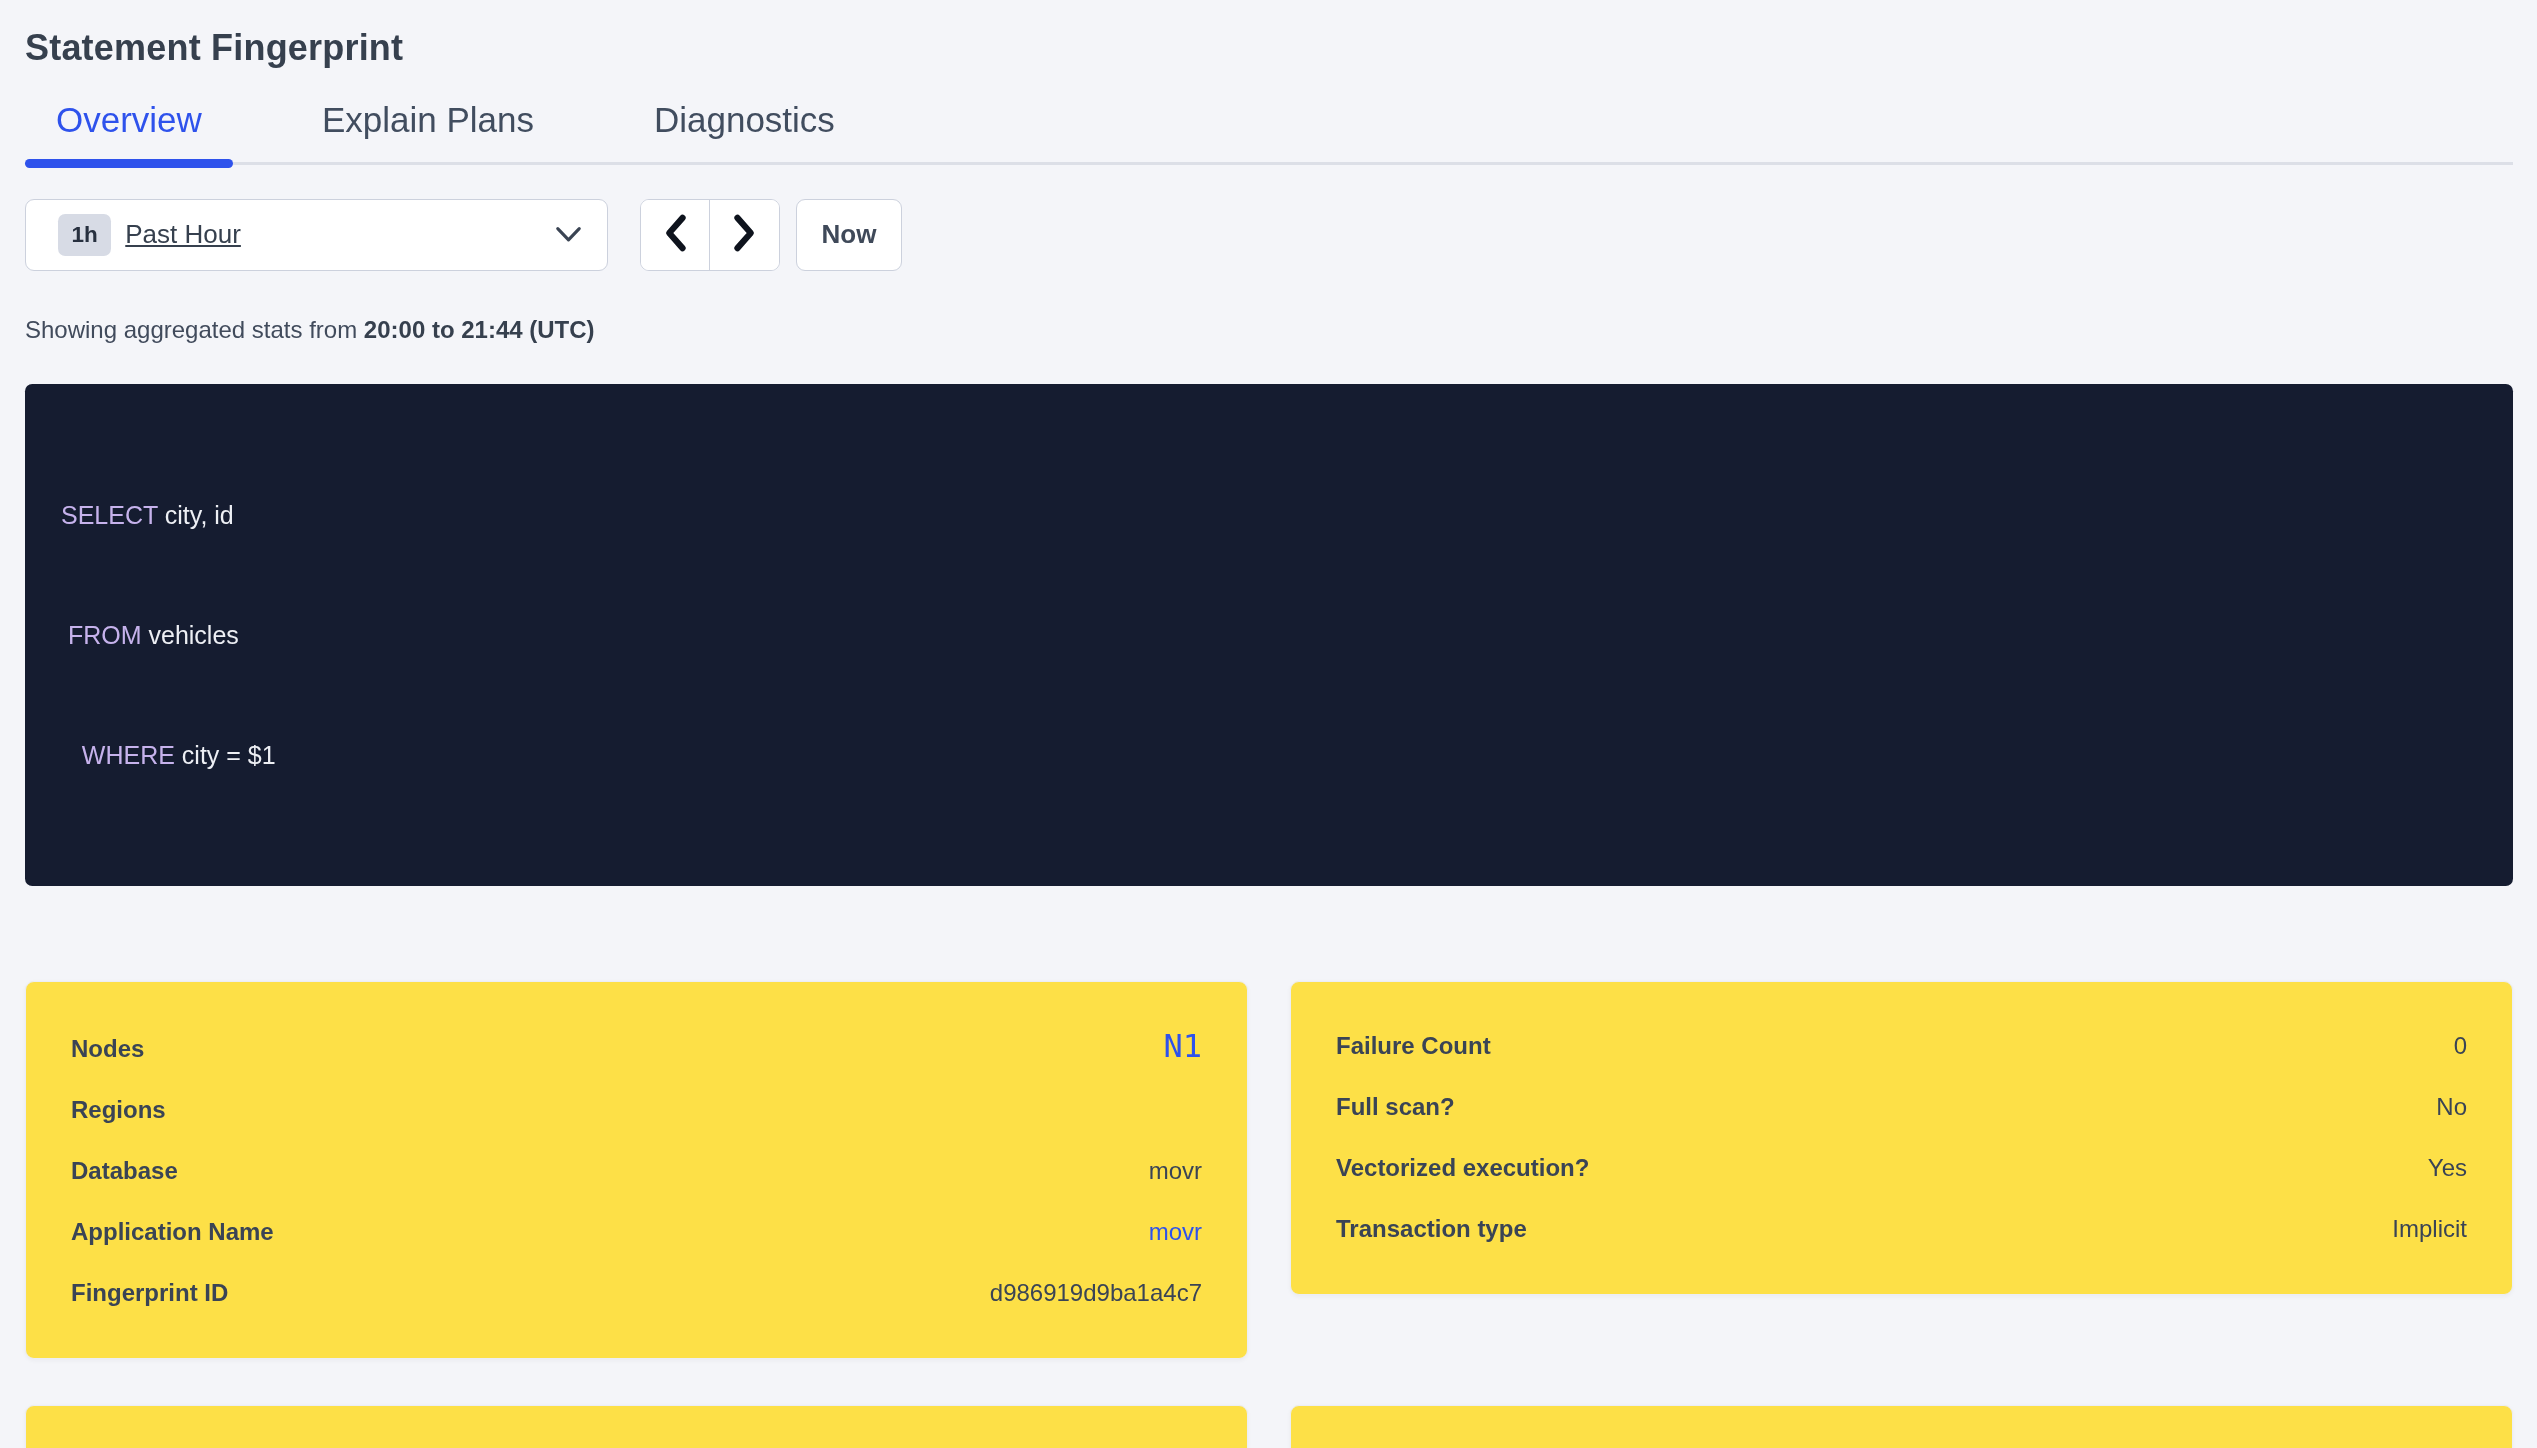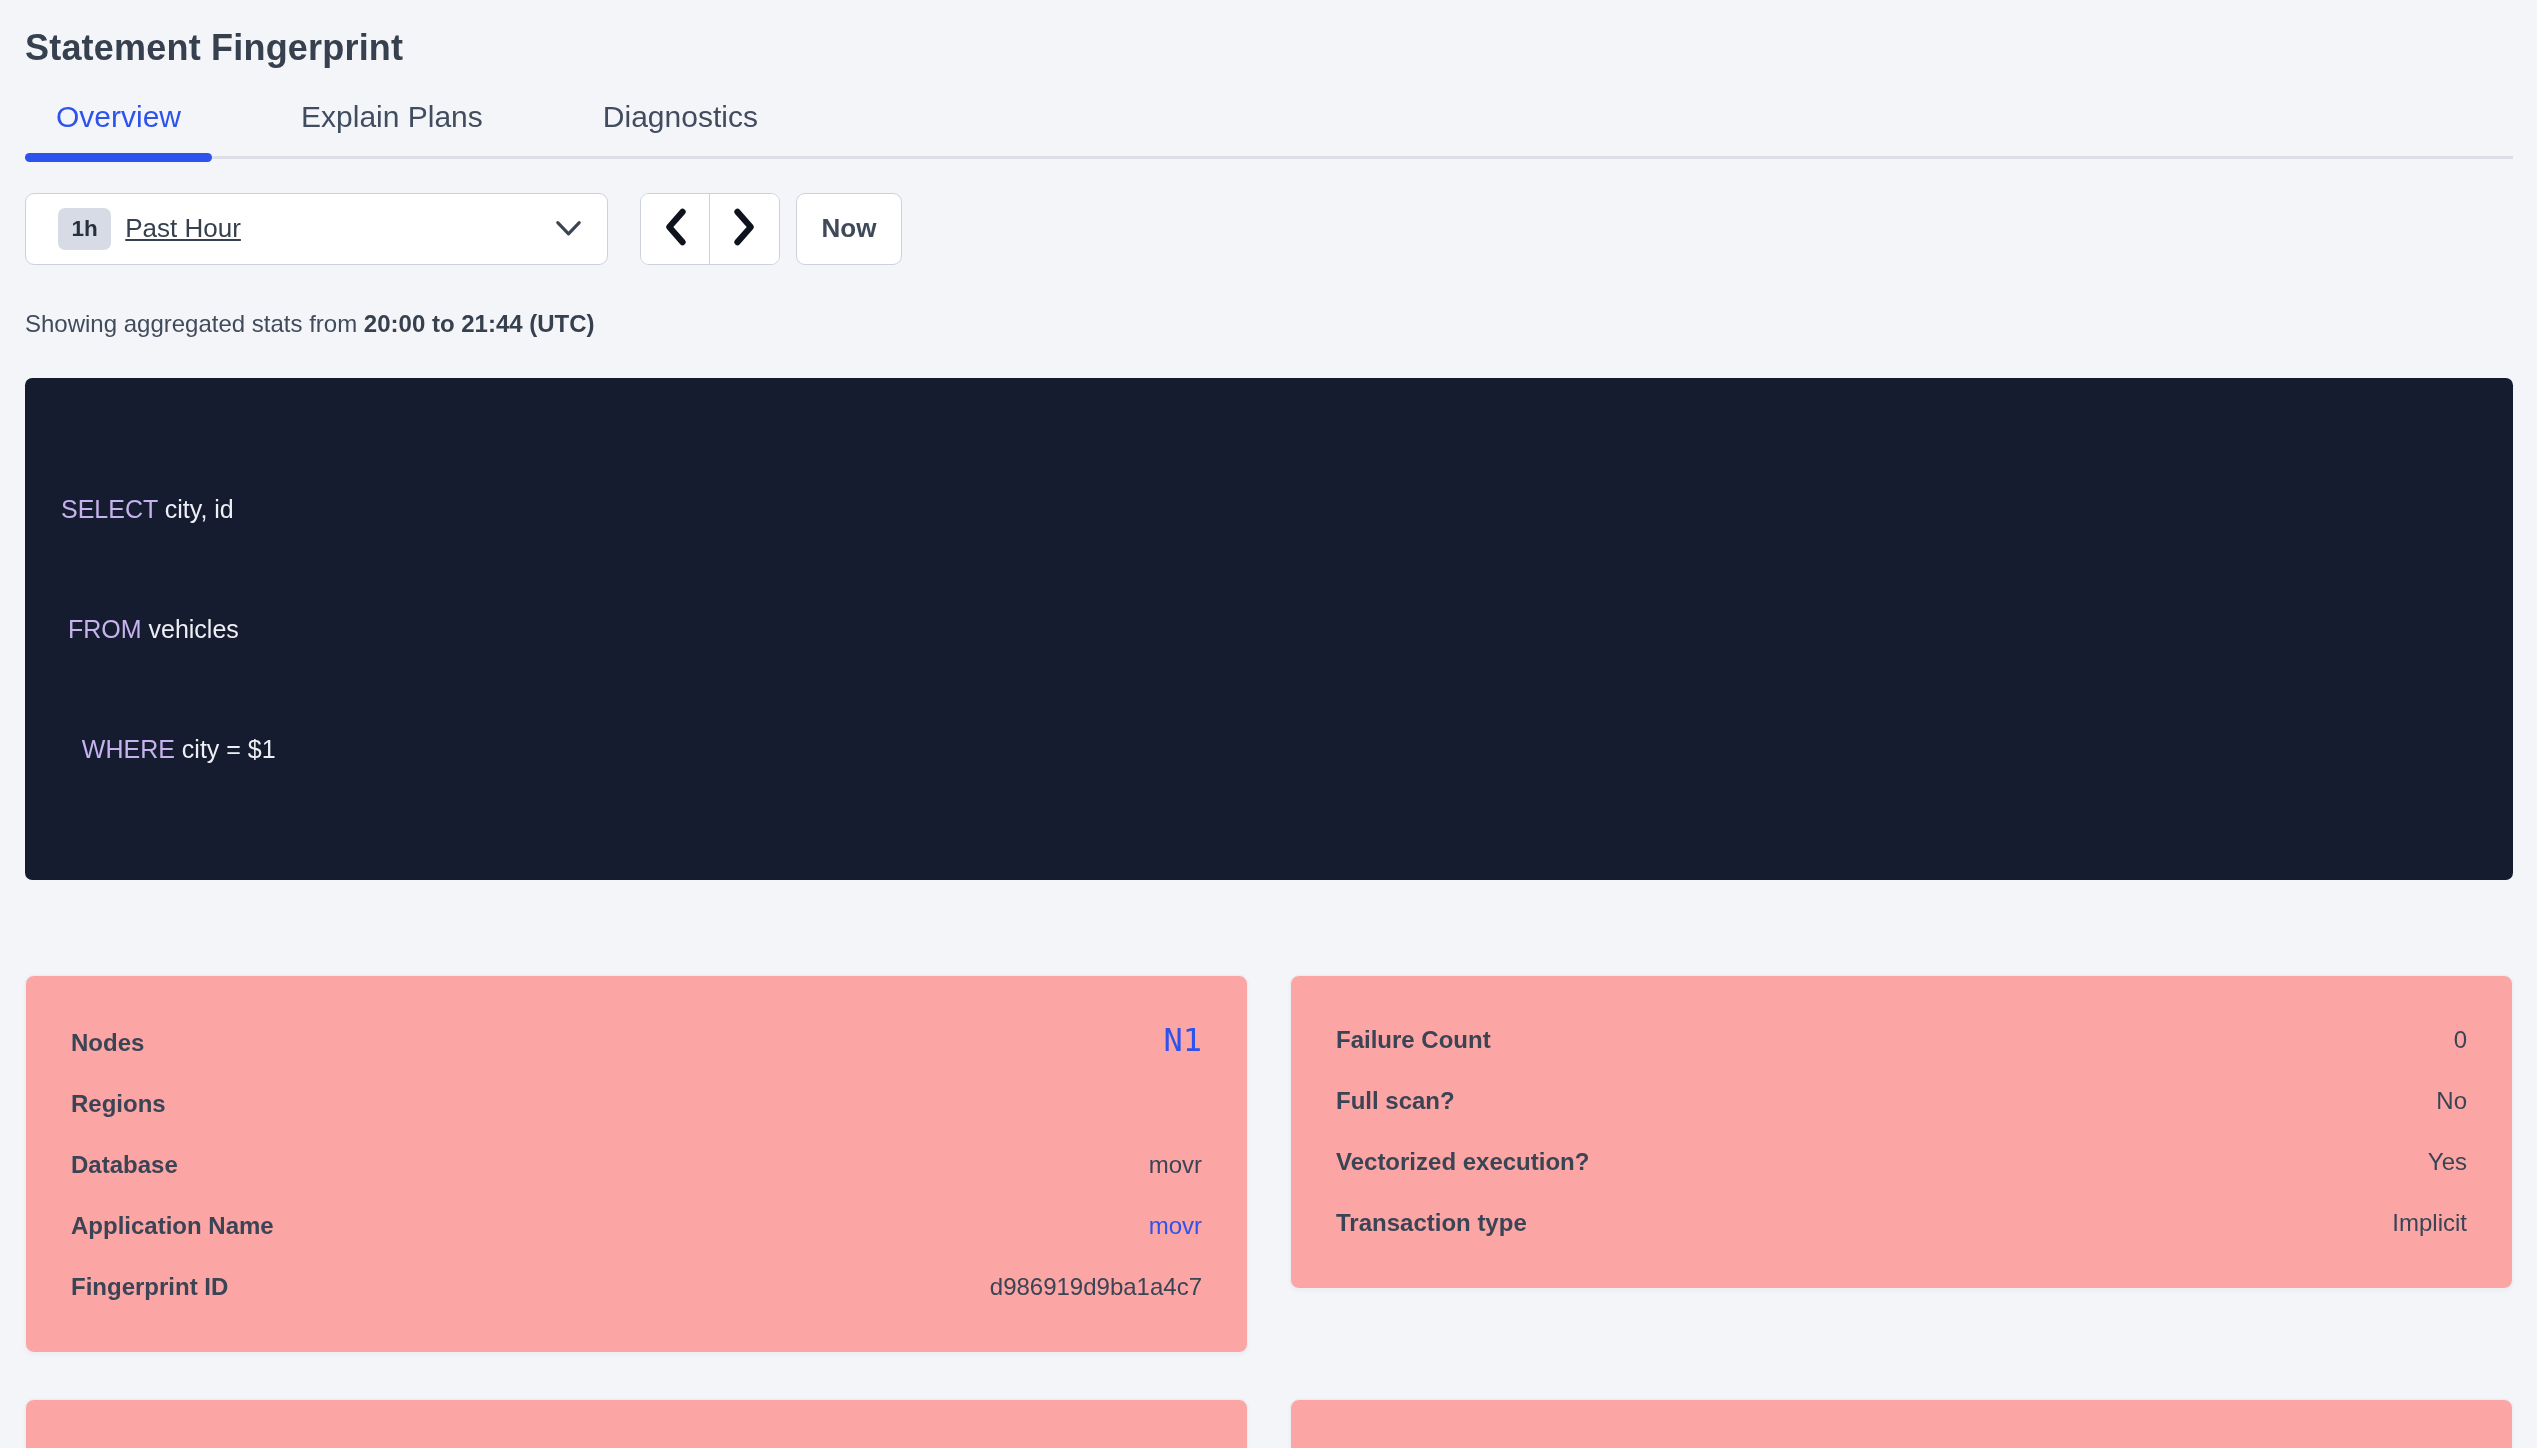--- a/index.html
+++ b/index.html
@@ -21,21 +21,21 @@
   }
 
   
   .tabs {
     display:flex;
     margin-top:31px;
     border-bottom:3.6px solid #dcdfe7;
   }
   .tab {
     position:relative;
-    font-size:30px;
+    font-size:35px;
     color:#414d5f;
     padding:0 31px 21.6px 31px;
     margin-right:58px;
     cursor:pointer;
   }
   .tab.active { color:#2e52ec; }
   .tab.active::after {
     content:"";
     position:absolute;
     left:0; right:0; bottom:-6.3px;
@@ -130,21 +130,21 @@
   
   .cards {
     margin-top:95px;
     display:grid;
     grid-template-columns:1fr 1fr;
     column-gap:42px;
     row-gap:46px;
     align-items:start;
   }
   .card {
-    background:#fca5a5;
+    background:#fde047;
     border:0.9px solid #eceef4;
     border-radius:9px;
     box-shadow:0 1.8px 4.5px rgba(20,30,60,.04);
     padding:34px 45px;
   }
   .crow {
     display:flex;
     justify-content:space-between;
     align-items:baseline;
     padding:13.5px 0;

